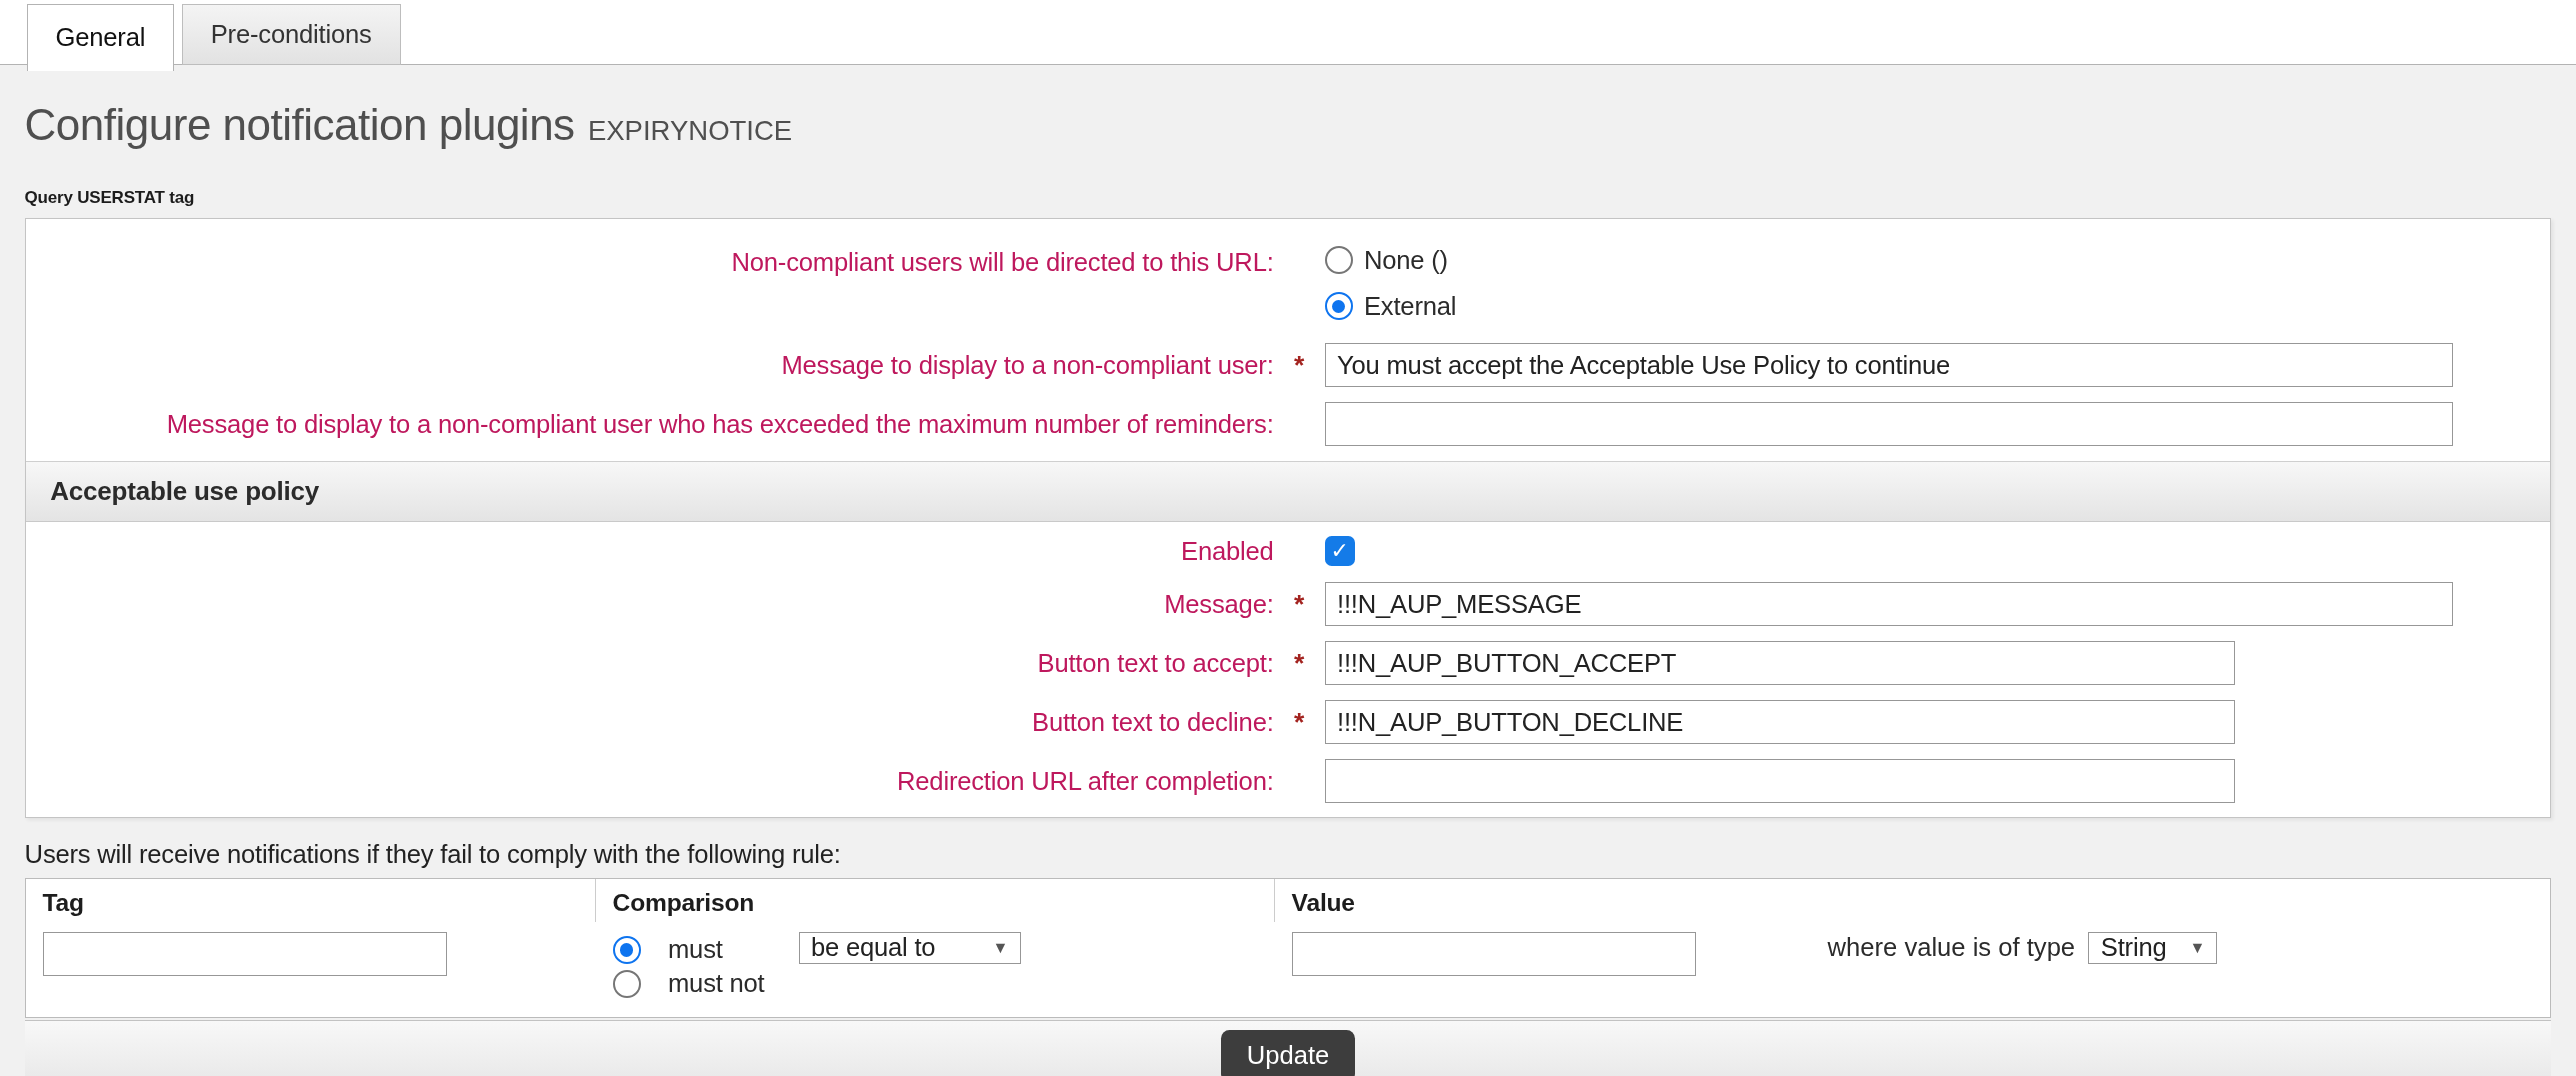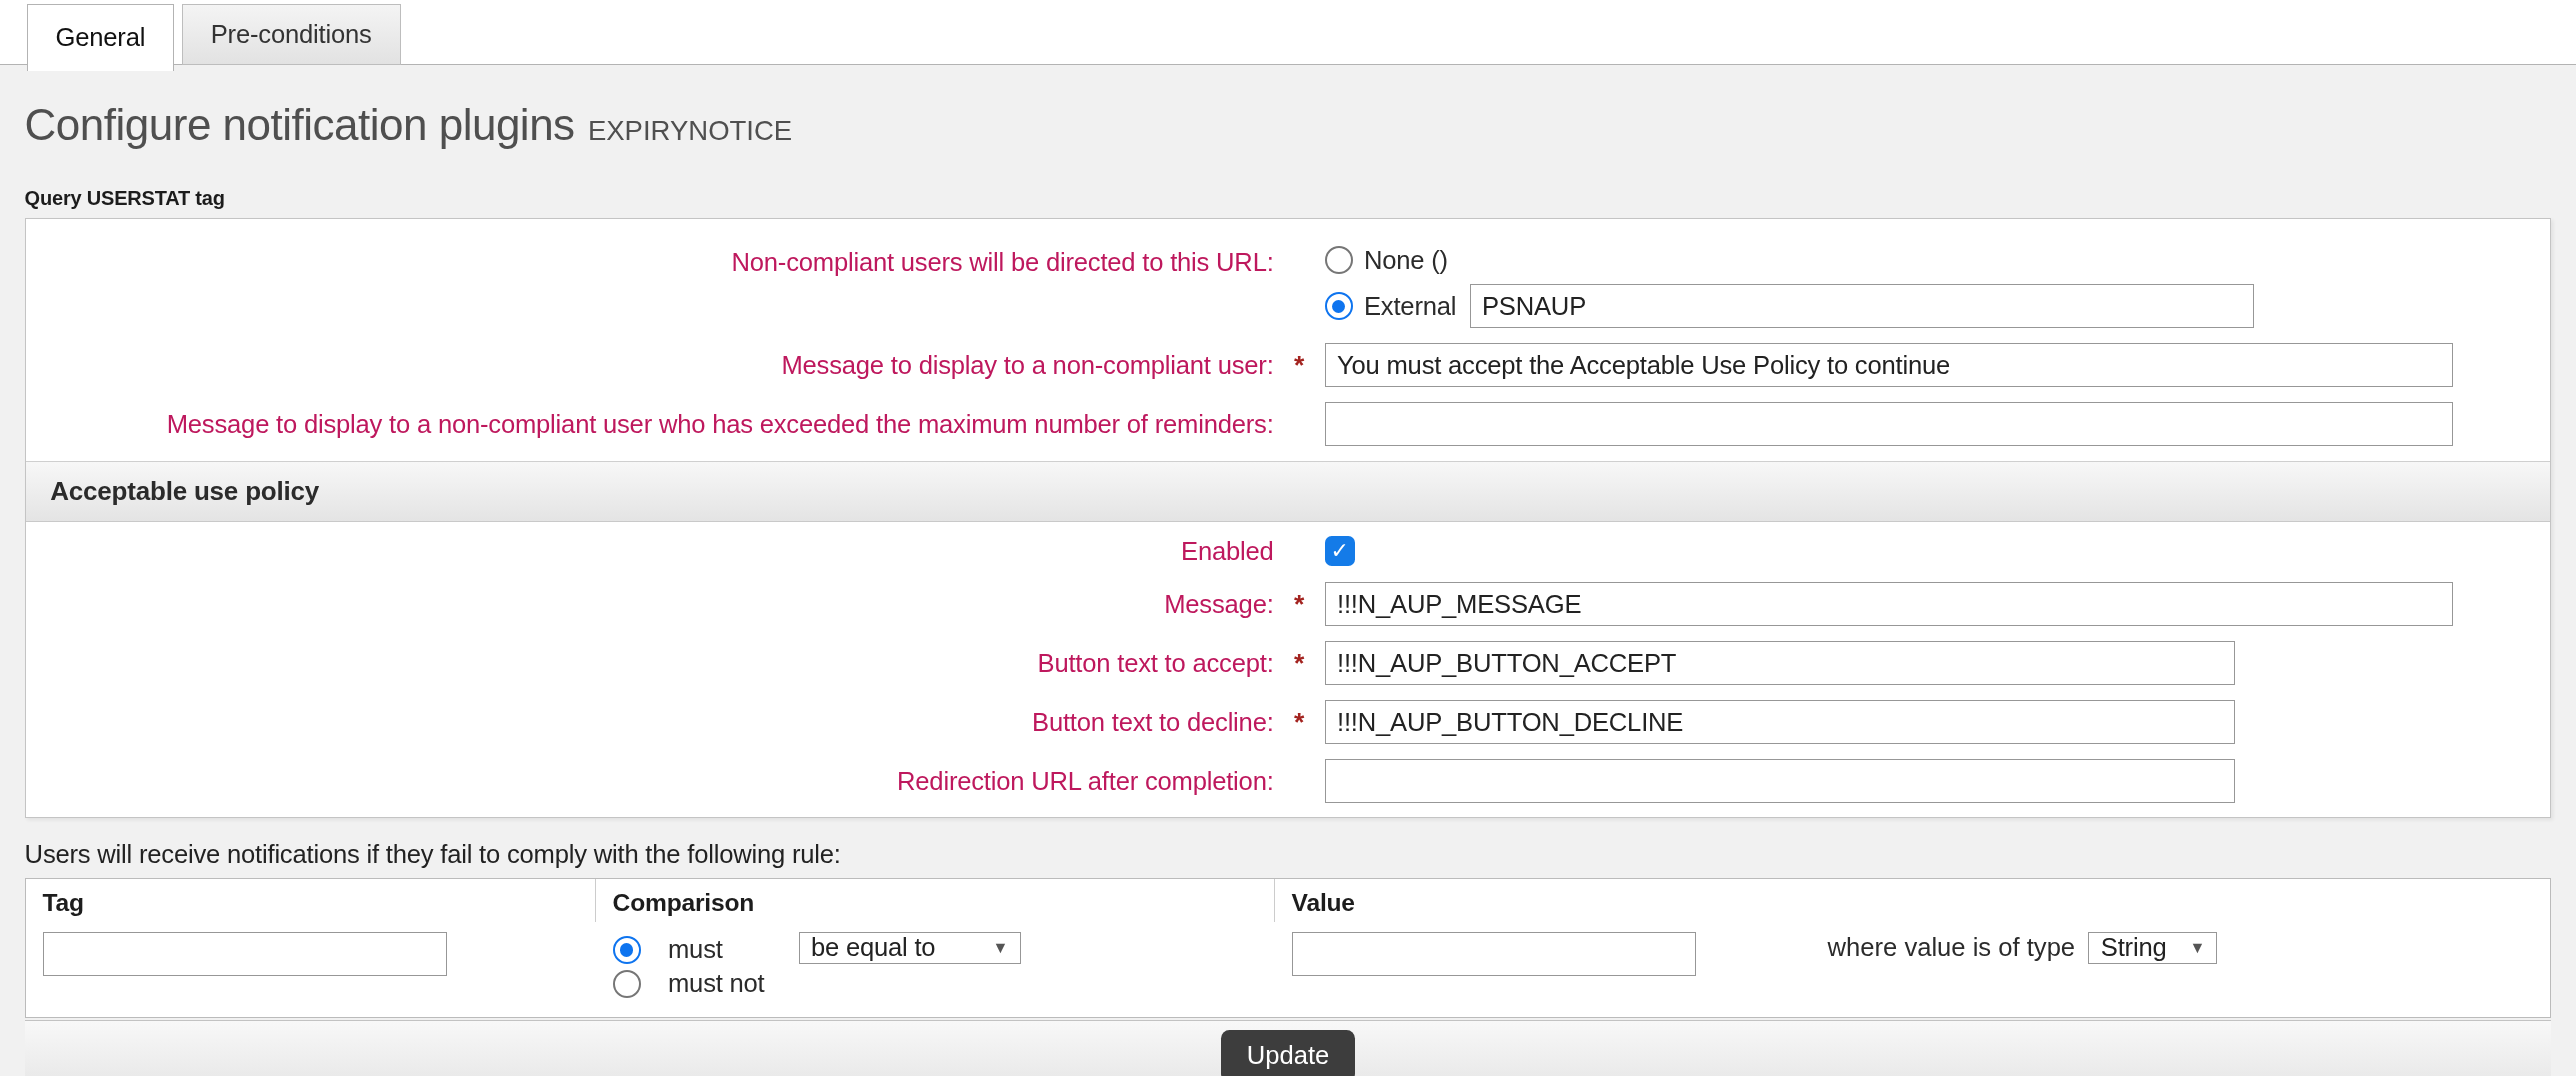--- a/index.html
+++ b/index.html
@@ -25,21 +25,21 @@
     background:linear-gradient(#f4f4f4,#e2e2e2);border:0.9px solid #bdbdbd;
     height:61px;color:#333;margin-left:7.6px;
   }
   
   .content{
     background:#f1f1f1;height:1011px;box-sizing:border-box;
     padding:32px 24.6px 0 24.6px;
   }
   .pagetitle{margin:0 0 0 0;font-weight:400;color:#4f4f4f;font-size:44px;line-height:55px;letter-spacing:-0.5px;}
   .pagetitle .suffix{font-size:27.5px;margin-left:13.3px;letter-spacing:0;}
-  .secheading{font-size:20px;font-weight:bold;color:#1c1c1c;margin:24.6px 0 5.7px 0;line-height:30px;}
+  .secheading{font-size:17px;font-weight:bold;color:#1c1c1c;margin:24.6px 0 5.7px 0;line-height:30px;}
   
   .panel{
     background:#ffffff;border:0.9px solid #c4c4c4;box-shadow:1.9px 1.9px 3.8px rgba(0,0,0,0.07);
     padding:19px 0 13.3px 0;
   }
   .frow{display:flex;align-items:center;margin-bottom:15px;}
   .frow.top{align-items:flex-start;}
   .flabel{
     width:1248px;text-align:right;font-size:25.6px;color:#be185d;line-height:32px;
     flex:0 0 auto;
@@ -141,21 +141,20 @@
         <div class="flabel">Non-compliant users will be directed to this URL:</div>
         <div class="fstar"></div>
         <div>
           <div class="radioline">
             <span class="radio"></span>
             <span class="rlabel">None ()</span>
           </div>
           <div class="radioline">
             <span class="radio checked"></span>
             <span class="rlabel">External</span>
-            <input class="tinput w-url radio-gap" type="text" value="PSNAUP" style="">
           </div>
         </div>
       </div>
 
       <div class="frow">
         <div class="flabel">Message to display to a non-compliant user:</div>
         <div class="fstar">*</div>
         <input class="tinput w-msg" type="text" value="You must accept the Acceptable Use Policy to continue" style="">
       </div>
 

